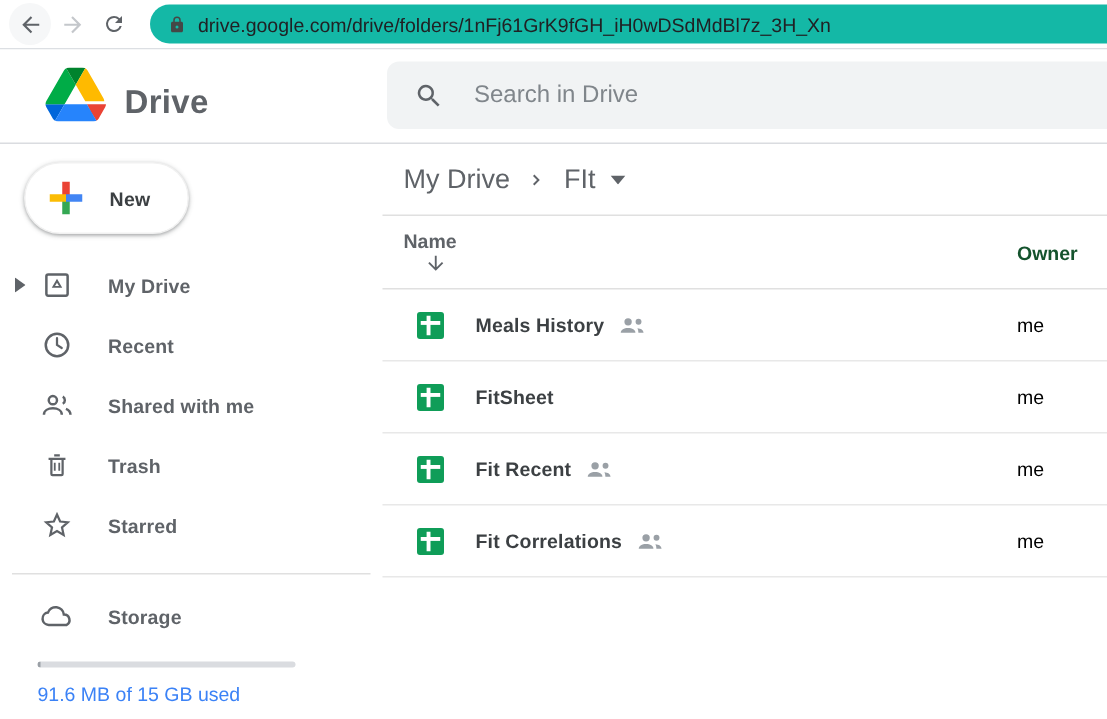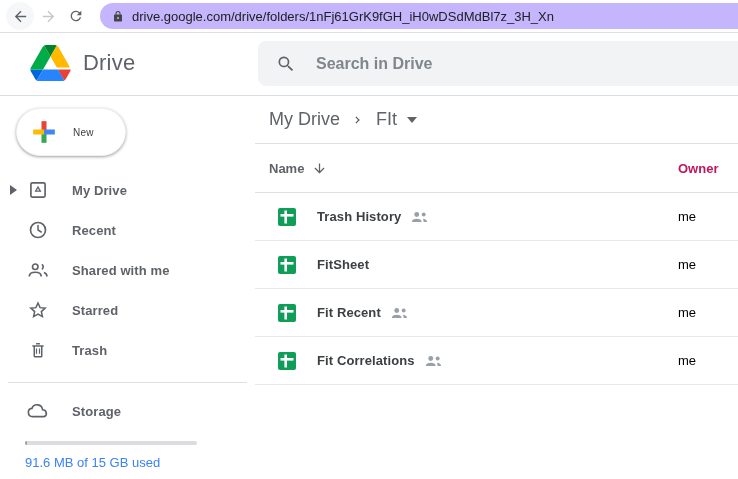--- a/index.html
+++ b/index.html
@@ -5,57 +5,57 @@
   * { margin:0; padding:0; box-sizing:border-box; }
   html,body { width:738px; height:479px; }
   body { font-family:"Liberation Sans", sans-serif; background:#fff; color:#5f6368; overflow:hidden; }
   #app { position:relative; width:738px; height:479px; overflow:hidden; background:#fff; }
 
   
   .chrome { height:33px; display:flex; align-items:center; background:#fff; border-bottom:1px solid #dcdfe3; padding-left:6px; }
   .chrome-btn { width:28px; height:28px; display:flex; align-items:center; justify-content:center; border-radius:50%; flex:0 0 auto; }
   .chrome-btn.back { background:#f6f7f8; }
   .chrome-btn svg { display:block; }
-  .addr-bar { flex:1; height:26px; margin-left:10px; background:#c4b5fd; border-radius:14px 0 0 14px; display:flex; align-items:center; padding-left:12px; overflow:hidden; }
+  .addr-bar { flex:1; height:26px; margin-left:10px; background:#14b8a6; border-radius:14px 0 0 14px; display:flex; align-items:center; padding-left:12px; overflow:hidden; }
   .addr-url { font-size:13px; color:#202124; margin-left:8px; white-space:nowrap; }
 
   
   .app-header { position:relative; height:63px; border-bottom:1px solid #dadce0; background:#fff; }
-  .brand { position:absolute; left:30px; top:12px; display:flex; align-items:center; }
+  .brand { position:absolute; left:30px; top:12px; display:flex; align-items:flex-end;font-weight:bold; }
   .brand-name { font-size:22px; color:#5f6368; margin-left:12px; letter-spacing:.2px; }
-  .searchbox { position:absolute; left:258px; right:0; top:8px; height:45px; background:#f1f3f4; border-radius:8px 0 0 8px; display:flex; align-items:center; padding-left:18px;font-weight:bold; }
+  .searchbox { position:absolute; left:258px; right:0; top:8px; height:45px; background:#f1f3f4; border-radius:8px 0 0 8px; display:flex; align-items:center; padding-left:18px; }
   .search-placeholder { font-size:16px; color:#80868b; margin-left:20px; }
 
   
   .body-wrap { display:flex; height:383px; }
   .sidebar { width:255px; flex:0 0 255px; position:relative; }
   .main { flex:1; position:relative; }
 
   
   .new-btn { margin:12px 0 0 16px; height:48px; width:110px; background:#fff; border:1px solid #f1f1f1; border-radius:24px; display:flex; align-items:center; padding-left:12px; box-shadow:0 1px 2px rgba(60,64,67,.30), 0 1px 3px 1px rgba(60,64,67,.15); cursor:pointer; }
-  .new-btn-label { font-size:10px; font-weight:normal; color:#3c4043; margin-left:14px; letter-spacing:.2px; }
+  .new-btn-label { font-size:13px; font-weight:bold; color:#3c4043; margin-left:14px; letter-spacing:.2px; }
   .nav { margin-top:14px; }
   .nav-item { height:40px; display:flex; align-items:center; position:relative; cursor:pointer; }
   .nav-caret { position:absolute; left:6px; width:14px; display:flex; justify-content:center; }
   .nav-icon { position:absolute; left:26px; width:24px; display:flex; justify-content:center; }
   .nav-label { margin-left:72px; font-size:13px; font-weight:bold; color:#5f6368; letter-spacing:.1px; }
   .side-divider { border-top:1px solid #e0e0e0; margin:12px 8px 8px 8px; }
   .storage-bar { margin:10px 0 0 25px; width:172px; height:4px; border-radius:2px; background:#dadce0; position:relative; overflow:hidden; }
   .storage-bar-fill { position:absolute; left:0; top:0; bottom:0; width:2px; background:#9aa0a6; }
   .storage-text { margin:10px 0 0 25px; font-size:13px; color:#3b82f6; }
 
   
   .breadcrumb { height:48px; display:flex; align-items:center; padding-left:14px; border-bottom:1px solid #e0e0e0; }
   .crumb { font-size:18px; color:#5f6368; cursor:pointer; }
   .crumb-sep { margin:0 10px; display:flex; align-items:center; }
   .crumb-caret { margin-left:10px; display:flex; align-items:center; cursor:pointer; }
   .list-header { height:49px; display:flex; align-items:center; padding:0 0 0 14px; border-bottom:1px solid #e0e0e0; }
-  .col-name { font-size:13px; font-weight:bold; color:#5f6368; display:flex; align-items:center; }
+  .col-name { font-size:13px; font-weight:bold; color:#5f6368; display:flex; align-items:center;flex-direction:column; }
   .sort-icon { margin-left:8px; display:flex; align-items:center; cursor:pointer; }
-  .col-owner { margin-left:auto; width:60px; font-size:13px; font-weight:bold; color:#be185d; }
+  .col-owner { margin-left:auto; width:60px; font-size:13px; font-weight:bold; color:#14532d; }
   .file-row { height:48px; display:flex; align-items:center; padding-left:23px; border-bottom:1px solid #e8e8e8; cursor:pointer; }
   .file-type-icon { width:18px; height:18px; flex:0 0 auto; }
   .file-name { margin-left:21px; font-size:13px; font-weight:bold; color:#3c4043; letter-spacing:.1px; }
   .shared-badge { margin-left:10px; display:flex; align-items:center; }
   .owner-cell { margin-left:auto; width:60px; font-size:13px; color:#000000; }
 </style>
 </head>
 <body>
 
 <div id="app">
@@ -148,34 +148,34 @@
                   <circle cx="9" cy="5.5" r="3"></circle>
                   <path d="M2.5 16c0-3 3-4.6 6.5-4.6s6.5 1.6 6.5 4.6"></path>
                   <path d="M16.2 2.9a3 3 0 0 1 0 5.2M18.5 11.8c2 .8 3.3 2.2 3.3 4.2"></path>
                 </g>
               </svg>
           </span>
           <span class="nav-label">Shared with me</span>
         </div>
         <div class="nav-item">
           <span class="nav-icon">
-            <svg width="20" height="20" viewBox="0 0 24 24">
-                <path fill="none" stroke="#5f6368" stroke-width="1.8" d="M12 3.6l2.5 5.6 6.1.6-4.6 4.1 1.3 6-5.3-3.1-5.3 3.1 1.3-6-4.6-4.1 6.1-.6z"></path>
-              </svg>
-          </span>
-          <span class="nav-label">Starred</span>
-        </div>
-        <div class="nav-item">
-          <span class="nav-icon">
             <svg width="18" height="20" viewBox="0 0 24 24">
                 <path fill="none" stroke="#5f6368" stroke-width="2" d="M7 6.5h10V20a1 1 0 0 1-1 1H8a1 1 0 0 1-1-1zM4.5 6.5h15M9.5 3.5h5"></path>
                 <path stroke="#5f6368" stroke-width="1.6" d="M10 10v7M14 10v7"></path>
               </svg>
           </span>
           <span class="nav-label">Trash</span>
+        </div>
+        <div class="nav-item">
+          <span class="nav-icon">
+            <svg width="20" height="20" viewBox="0 0 24 24">
+                <path fill="none" stroke="#5f6368" stroke-width="1.8" d="M12 3.6l2.5 5.6 6.1.6-4.6 4.1 1.3 6-5.3-3.1-5.3 3.1 1.3-6-4.6-4.1 6.1-.6z"></path>
+              </svg>
+          </span>
+          <span class="nav-label">Starred</span>
         </div>
       </div>
 
       <div class="side-divider"></div>
 
       <div class="nav-item">
         <span class="nav-icon">
           <svg width="22" height="16" viewBox="0 0 24 16">
               <path fill="none" stroke="#5f6368" stroke-width="1.8" d="M19 14.1H6a4.5 4.5 0 0 1-.6-8.96A6 6 0 0 1 17 6.6a4 4 0 0 1 2 7.5z"></path>
             </svg>
@@ -220,21 +220,21 @@
 
       <div id="file-rows">
   <div class="file-row">
     <span class="file-type-icon">
       <svg width="18" height="18" viewBox="0 0 18 18">
                 <rect x="0" y="0" width="18" height="18" rx="2" fill="#0f9d58"></rect>
                 <rect x="6.4" y="2.5" width="2.6" height="13" fill="#fff"></rect>
                 <rect x="2.5" y="6" width="13" height="2.6" fill="#fff"></rect>
               </svg>
     </span>
-    <span class="file-name">Trash History</span>
+    <span class="file-name">Meals History</span>
     <span class="shared-badge">
       <svg width="18" height="12" viewBox="0 0 22 14">
                 <g fill="#9aa0a6">
                   <circle cx="7" cy="4" r="3"></circle>
                   <path d="M1 13c0-2.6 2.7-4 6-4s6 1.4 6 4z"></path>
                   <circle cx="15.5" cy="4" r="2.4"></circle>
                   <path d="M14.6 9.2c2.8.2 5 1.5 5 3.8h-4.2c0-1.5-.3-2.8-.8-3.8z"></path>
                 </g>
               </svg>
     </span>

